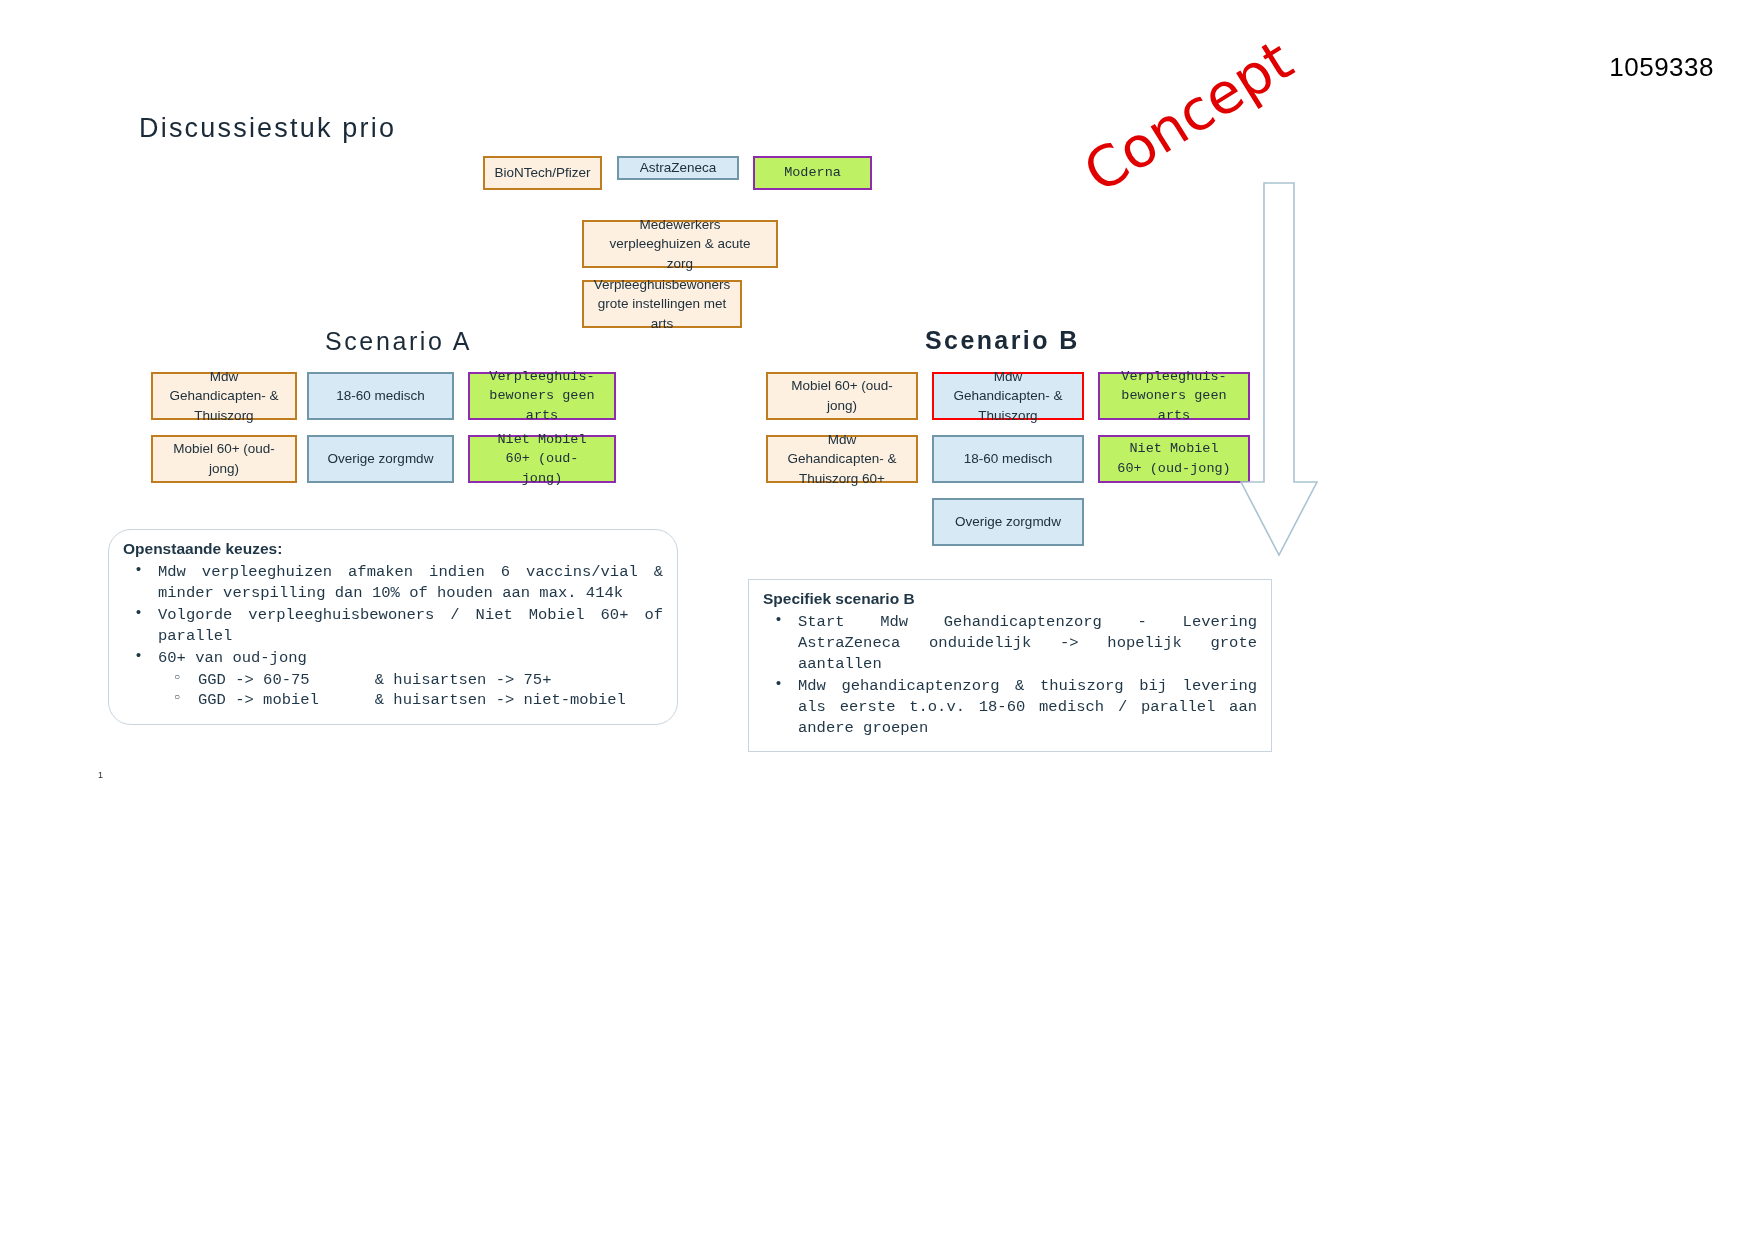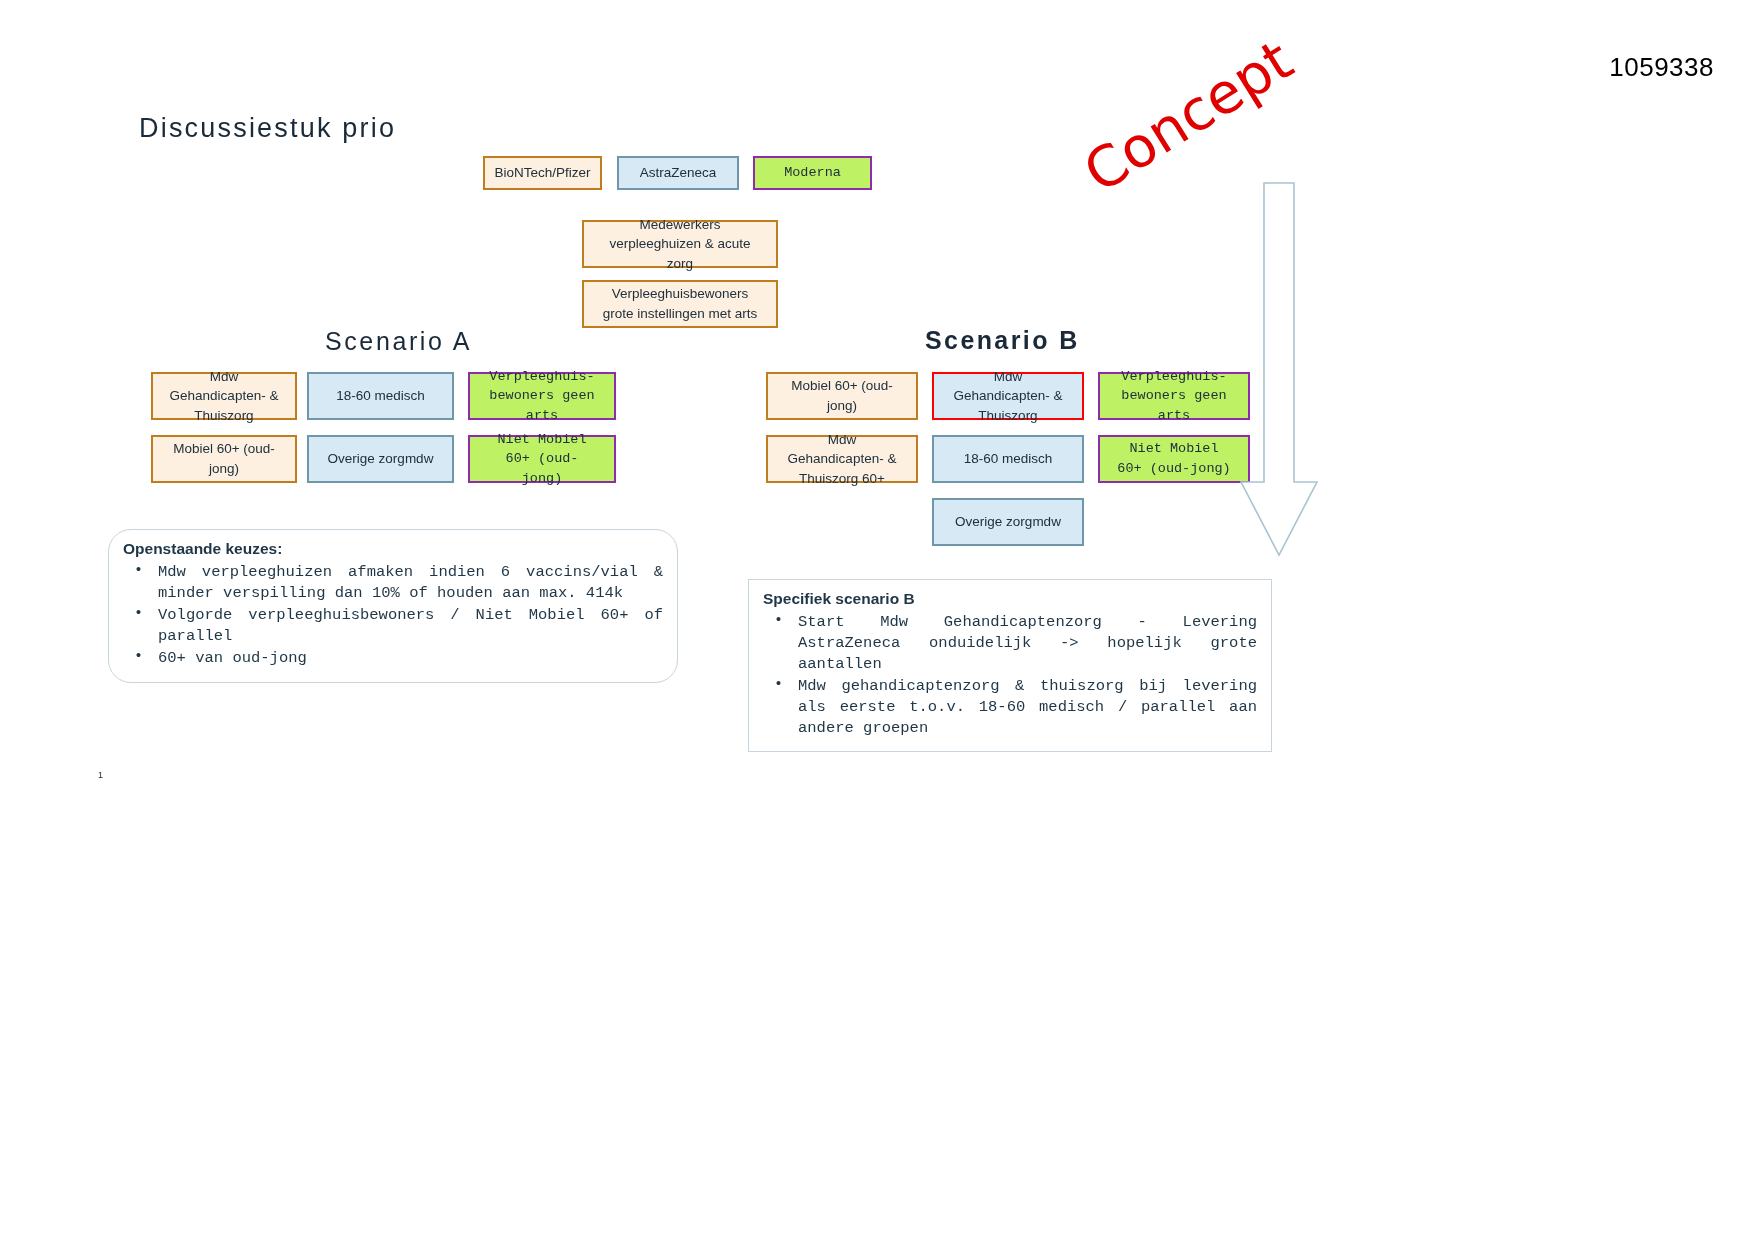--- a/index.html
+++ b/index.html
@@ -59,26 +59,26 @@
     color: #20313d;
     padding: 2px 16px;
   }
   .box-orange { background: #fdf0e0; border: 2.4px solid #bf7d20; }
   .box-blue   { background: #d6e9f5; border: 2.4px solid #6f97a9; }
   .box-purple { background: #bef264; border: 2.4px solid #8f2bad; font-family: Liberation Mono, monospace; }
   .box-red    { background: #d6e9f5; border: 2.8px solid #ff0000; }
 
   
   #vac-pfizer     { left: 483px; top: 156px; width: 119px; height: 34px; }
-  #vac-astra      { left: 617px; top: 156px; width: 122px; height: 34px; }
+  #vac-astra      { left: 617px; top: 156px; width: 122px; height: 24px; }
   #vac-moderna    { left: 753px; top: 156px; width: 119px; height: 34px; }
 
   
   #tg-medewerkers { left: 582px; top: 220px; width: 196px; height: 48px; }
-  #tg-bewoners    { left: 582px; top: 280px; width: 196px; height: 48px; }
+  #tg-bewoners    { left: 582px; top: 280px; width: 160px; height: 48px; }
 
   
   #a-r1c1 { left: 151px; top: 372px; width: 146px; height: 48px; }
   #a-r1c2 { left: 307px; top: 372px; width: 147px; height: 48px; }
   #a-r1c3 { left: 468px; top: 372px; width: 148px; height: 48px; }
   #a-r2c1 { left: 151px; top: 435px; width: 146px; height: 48px; }
   #a-r2c2 { left: 307px; top: 435px; width: 147px; height: 48px; }
   #a-r2c3 { left: 468px; top: 435px; width: 148px; height: 48px; }
 
   
@@ -199,20 +199,26 @@
   </svg>
 
   <div class="concept">Concept</div>
 
   <div class="note" id="note-a">
     <div class="note-title">Openstaande keuzes:</div>
     <ul class="bullets">
       <li>Mdw verpleeghuizen afmaken indien 6 vaccins/vial &amp; minder verspilling dan 10% of houden aan max. 414k</li>
       <li>Volgorde verpleeghuisbewoners / Niet Mobiel 60+ of parallel</li>
       <li>60+ van oud-jong</li>
+      <li class="nobullet">
+        <ul class="subbullets">
+          <li>GGD -&gt; 60-75       &amp; huisartsen -&gt; 75+</li>
+          <li>GGD -&gt; mobiel      &amp; huisartsen -&gt; niet-mobiel</li>
+        </ul>
+      </li>
     </ul>
   </div>
 
   <div class="note" id="note-b">
     <div class="note-title">Specifiek scenario B</div>
     <ul class="bullets">
       <li>Start Mdw Gehandicaptenzorg - Levering AstraZeneca onduidelijk -&gt; hopelijk grote aantallen</li>
       <li>Mdw gehandicaptenzorg &amp; thuiszorg bij levering als eerste t.o.v. 18-60 medisch / parallel aan andere groepen</li>
     </ul>
   </div>

